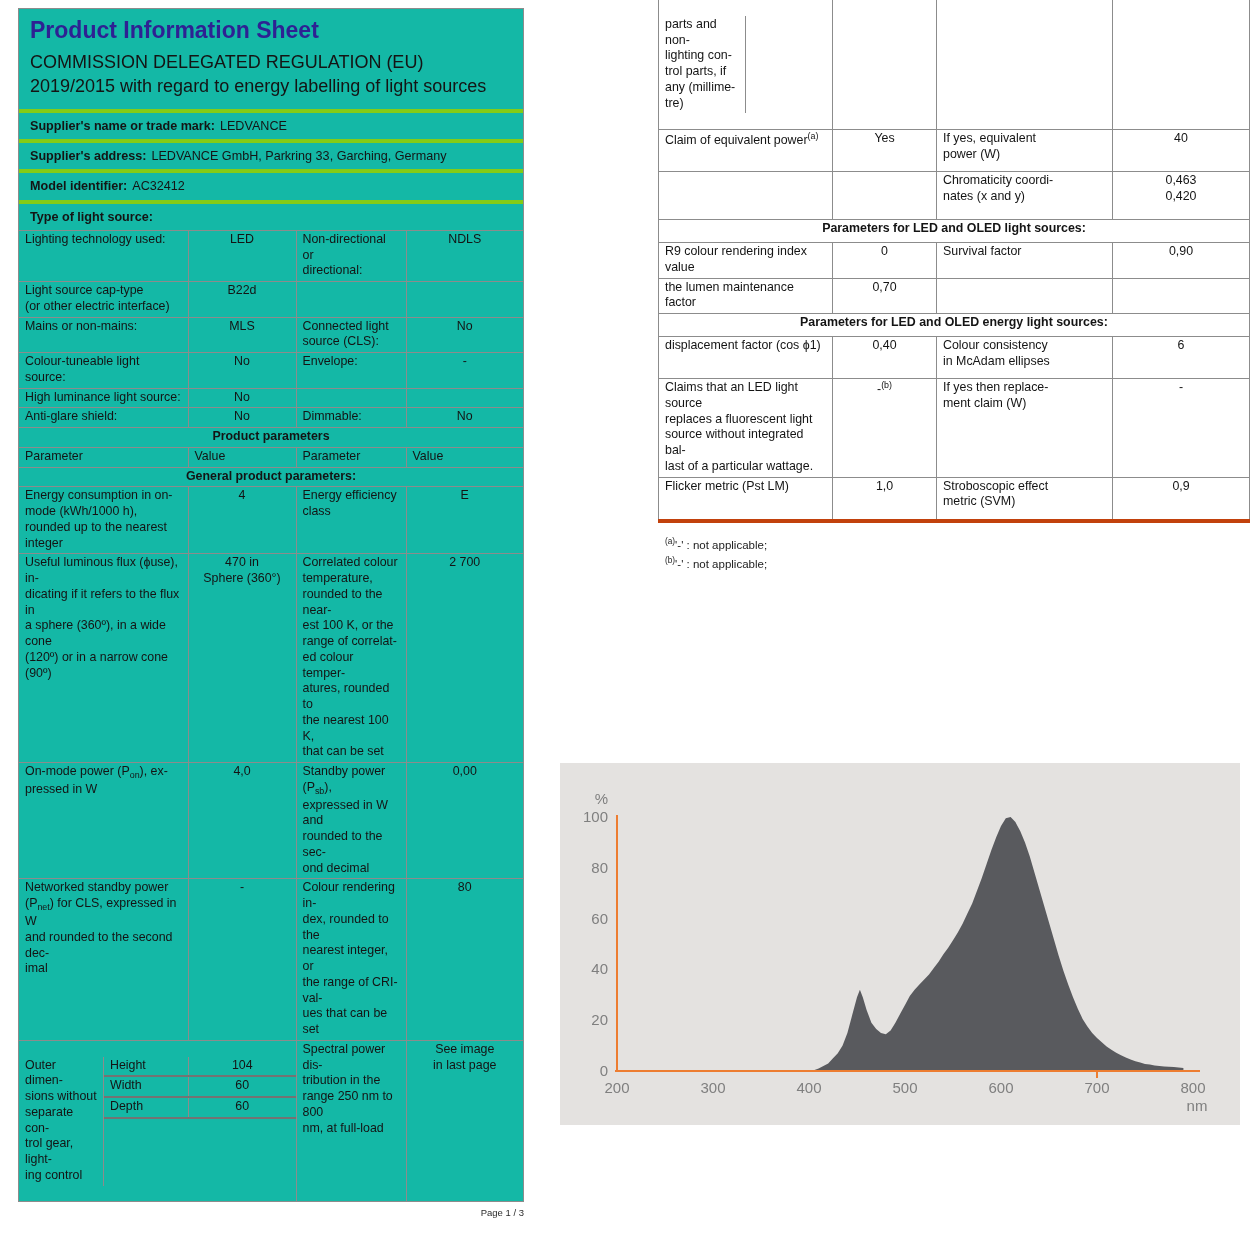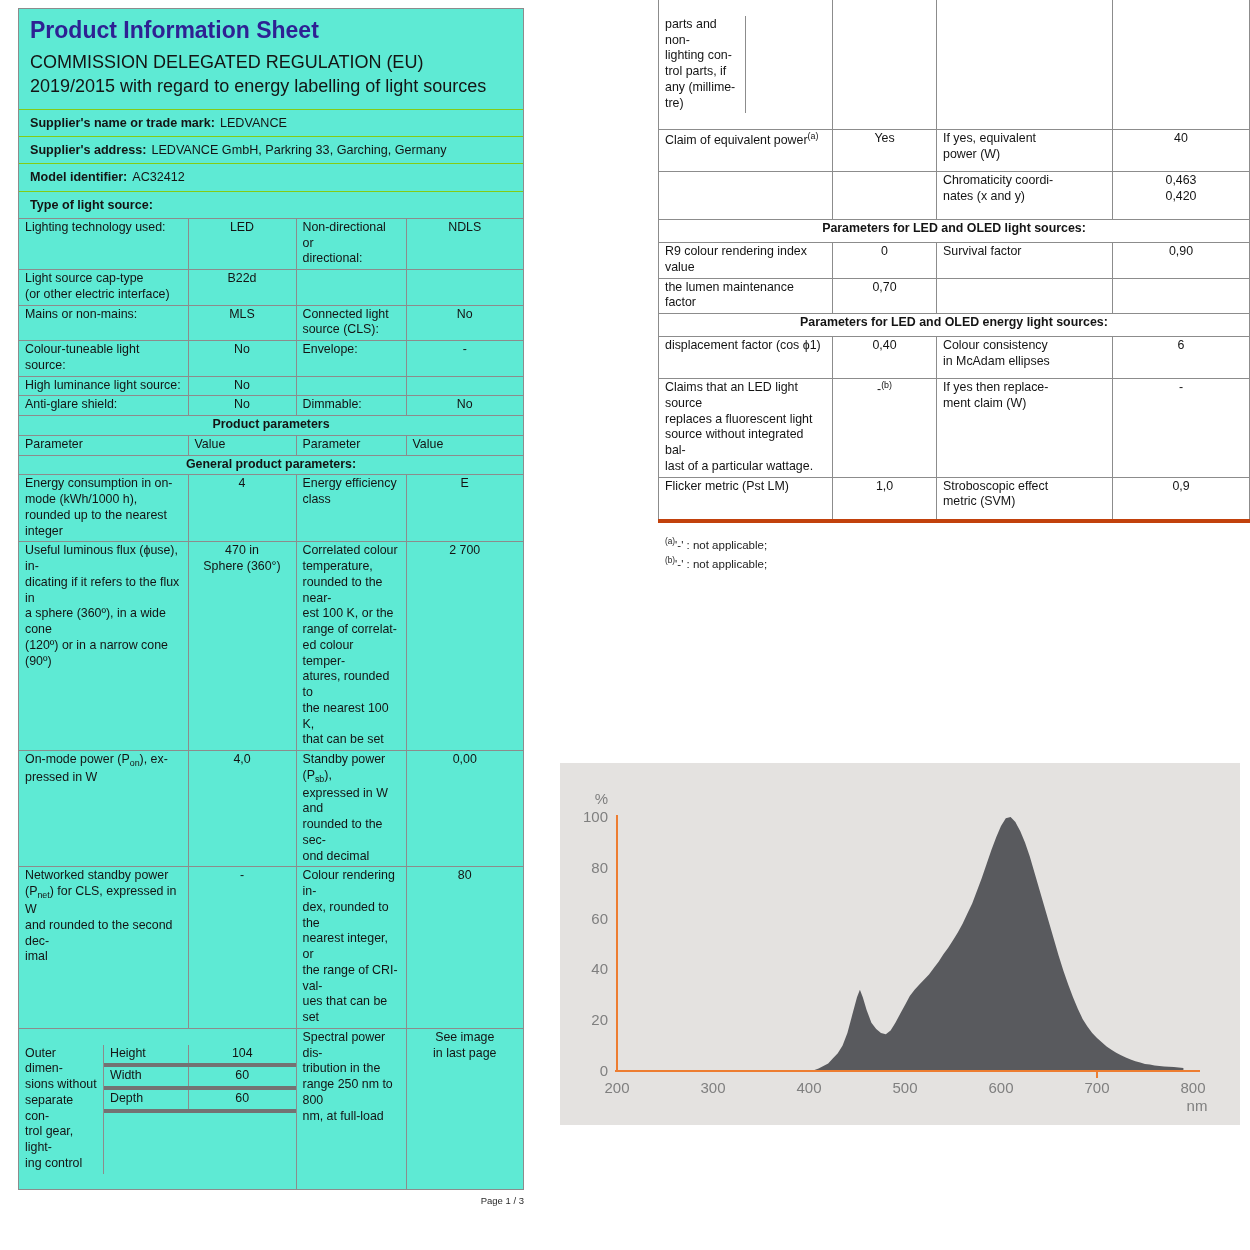--- a/index.html
+++ b/index.html
@@ -2,43 +2,43 @@
 <html><head>
 <meta charset="utf-8">
 <title>Product Information Sheet</title>
 <style>
   html,body{margin:0;padding:0;background:#fff;}
   body{font-family:"Liberation Sans",sans-serif;color:#141414;}
   .canvas{position:relative;width:1250px;height:1250px;background:#fff;overflow:hidden;}
 
   
   .pagewrap1{position:absolute;left:18px;top:8px;width:506px;}
-  .page1{border:1px solid #8c8c8c;background:#5eead4;}
+  .page1{border:1px solid #8c8c8c;background:#14b8a6;}
   .titleblock{padding:8px 11px 5px 11px;}
   h1.doc-title{margin:0 0 7px 0;font-size:23px;font-weight:bold;letter-spacing:0;}
   .subtitle{margin:0 0 5px 0;font-size:18px;line-height:1.32;}
-  .inforow{border-top:1px solid #84cc16;padding:5px 11px;font-size:12.6px;line-height:1.3;}
+  .inforow{border-top:4px solid #84cc16;padding:5px 11px;font-size:12.6px;line-height:1.3;}
   .inforow .b{font-weight:bold;}
   .inforow .val{margin-left:5px;}
 
   table.spec{width:100%;border-collapse:collapse;table-layout:fixed;font-size:12.4px;line-height:1.27;}
   table.spec td{border:1px solid #8c8c8c;padding:1px 6px 2px 6px;vertical-align:top;white-space:pre-line;overflow:hidden;}
   table.spec td:first-child{border-left:none;}
   table.spec td:last-child{border-right:none;}
   table.spec tr:last-child td{border-bottom:none;}
   td.v{text-align:center;}
   td.hdr{text-align:center;font-weight:bold;}
   sub,sup{font-size:0.72em;}
 
   
   td.nest{padding:0 !important;}
   .dims{display:flex;align-items:stretch;min-height:80px;}
   .dims-label{width:84px;padding:1px 6px 2px 6px;white-space:pre-line;box-sizing:border-box;}
   .dims-table{flex:1;border-left:1px solid #8c8c8c;display:flex;flex-direction:column;}
-  .dims-row{display:flex;border-bottom:4px solid #737373;justify-content:flex-end;}
+  .dims-row{display:flex;border-bottom:2px solid #737373;justify-content:flex-end;}
   .dk{width:85px;box-sizing:border-box;padding:1px 6px 2px 6px;border-right:1px solid #8c8c8c;}
   .dv{flex:1;text-align:center;padding:1px 6px 2px 6px;}
 
   .page-num{margin-top:5px;text-align:right;font-size:9.5px;color:#2b2b2b;}
 
   
   .pagewrap2{position:absolute;left:658px;top:0;width:591px;}
   table.spec.right td:first-child{border-left:1px solid #8c8c8c;}
   table.spec.right td:last-child{border-right:1px solid #8c8c8c;}
   table.spec.right tr:last-child td{border-bottom:4px solid #c2410c;}

